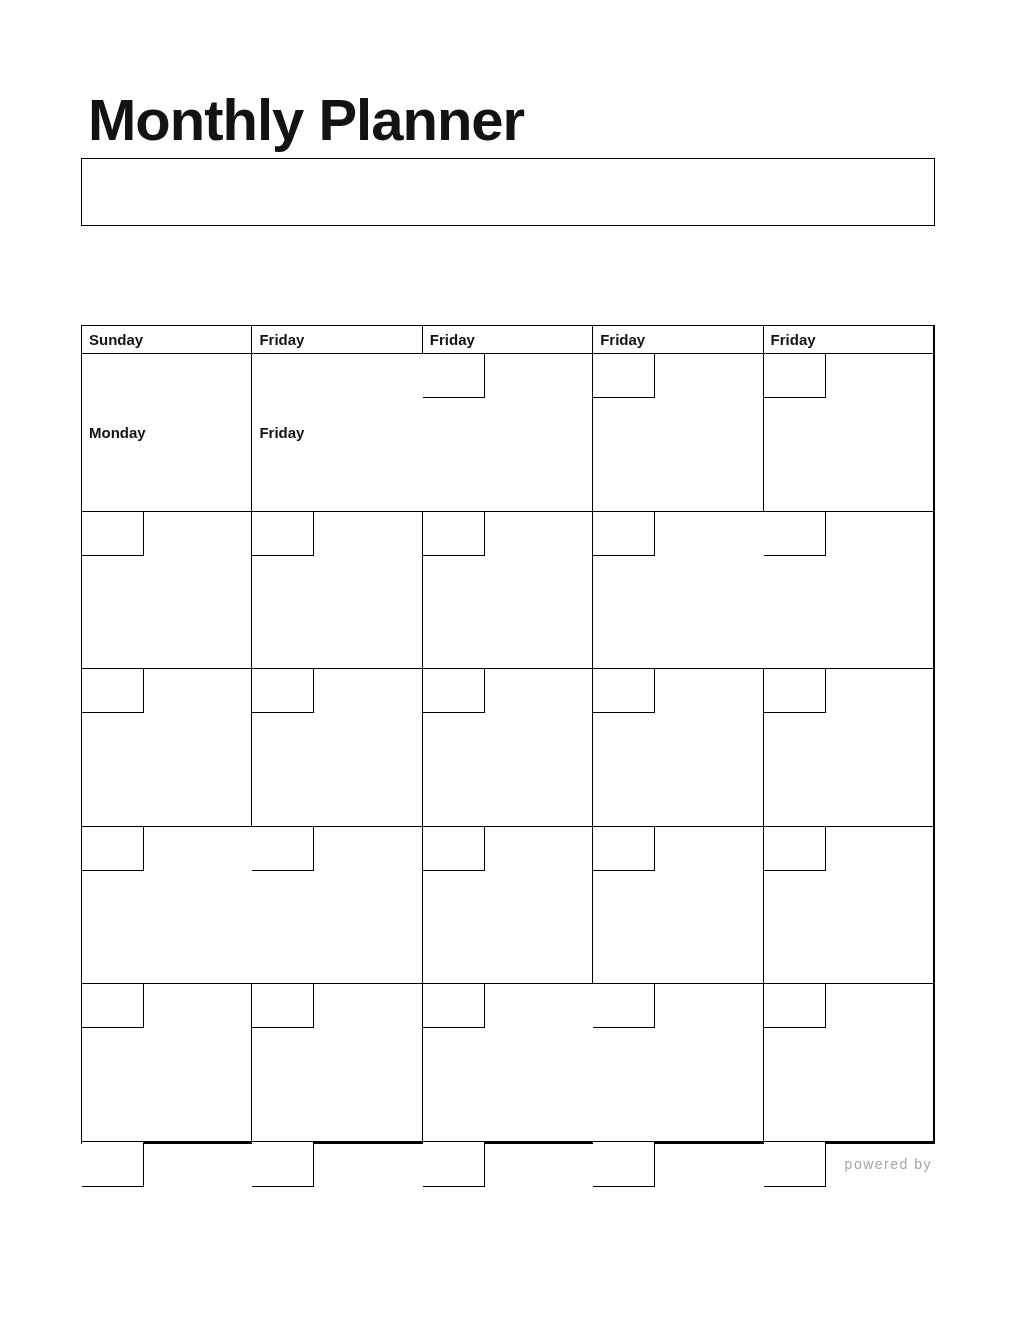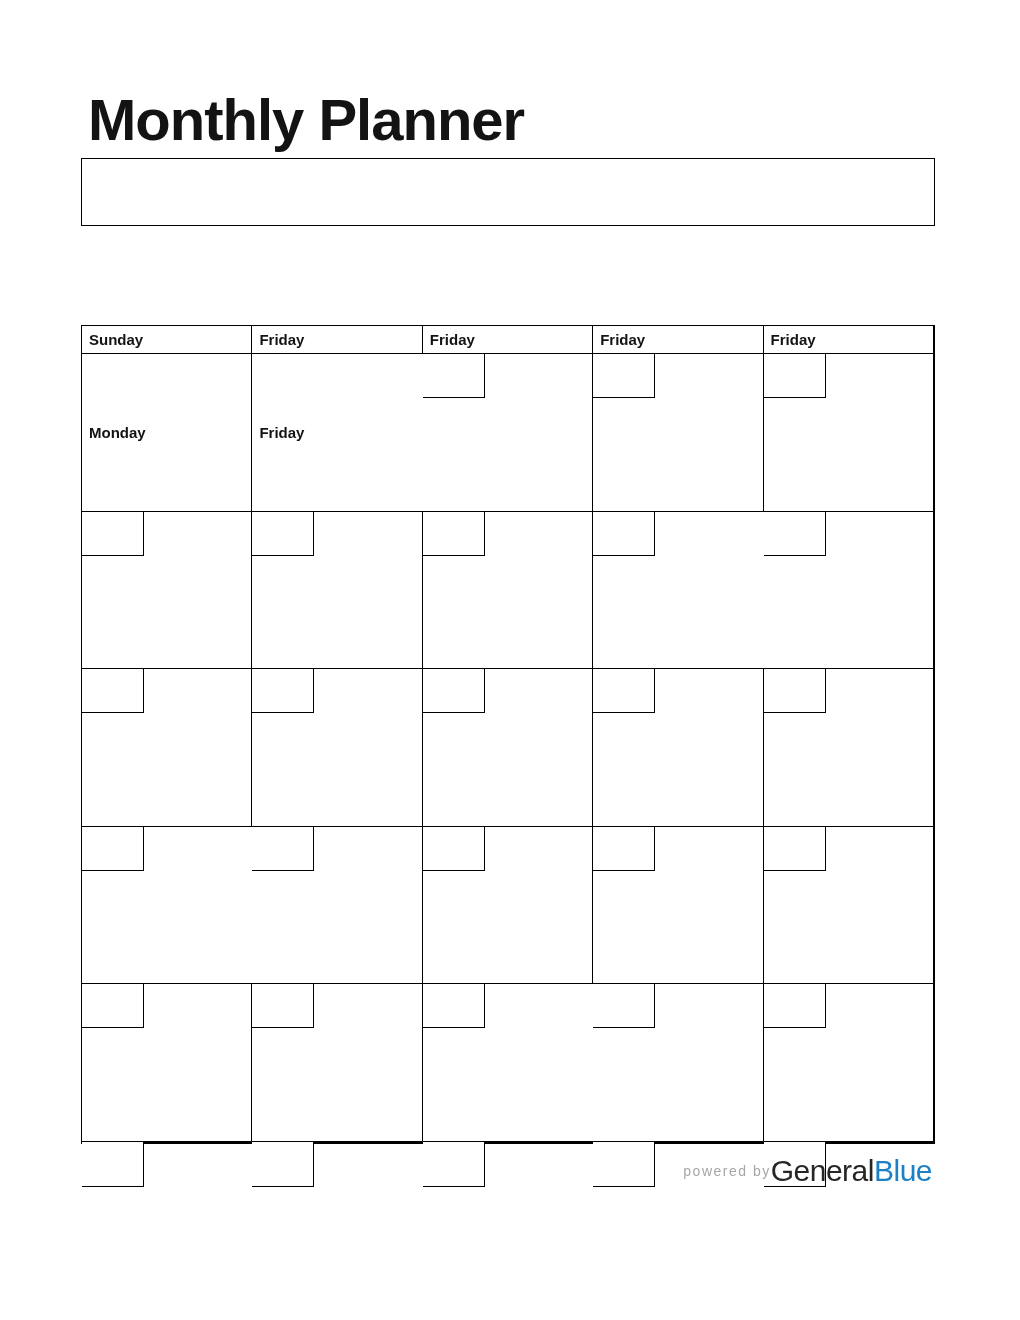--- a/index.html
+++ b/index.html
@@ -59,21 +59,21 @@
   }
   .date-box{
     position:absolute;left:0;top:0;
     width:62px;height:44px;
     border-right:1px solid var(--grid-border);
     border-bottom:1px solid var(--grid-border);
     background:#ffffff;
   }
   .footer{
     position:absolute;top:1154px;right:88px;
-    display:flex;flex-direction:row;align-items:center;
+    display:flex;flex-direction:column;align-items:center;
   }
   .powered-by{
     font-size:14px;letter-spacing:1.5px;
     color:var(--powered-gray);
     line-height:20px;
   }
   .logo{
     font-size:30px;line-height:34px;letter-spacing:-0.5px;
     white-space:nowrap;
   }
@@ -199,16 +199,15 @@
       <div class="cal-cell cal-day">
         <div class="date-box"></div>
       </div>
       <div class="cal-cell cal-day">
         <div class="date-box"></div>
       </div>
     </div>
 
   <div class="footer">
     <div class="powered-by">powered by</div>
-    <div class="logo"><span class="logo-general">General</span><span class="logo-blue">Blue</span></div>
   </div>
 
 </div>
 
 </body></html>

